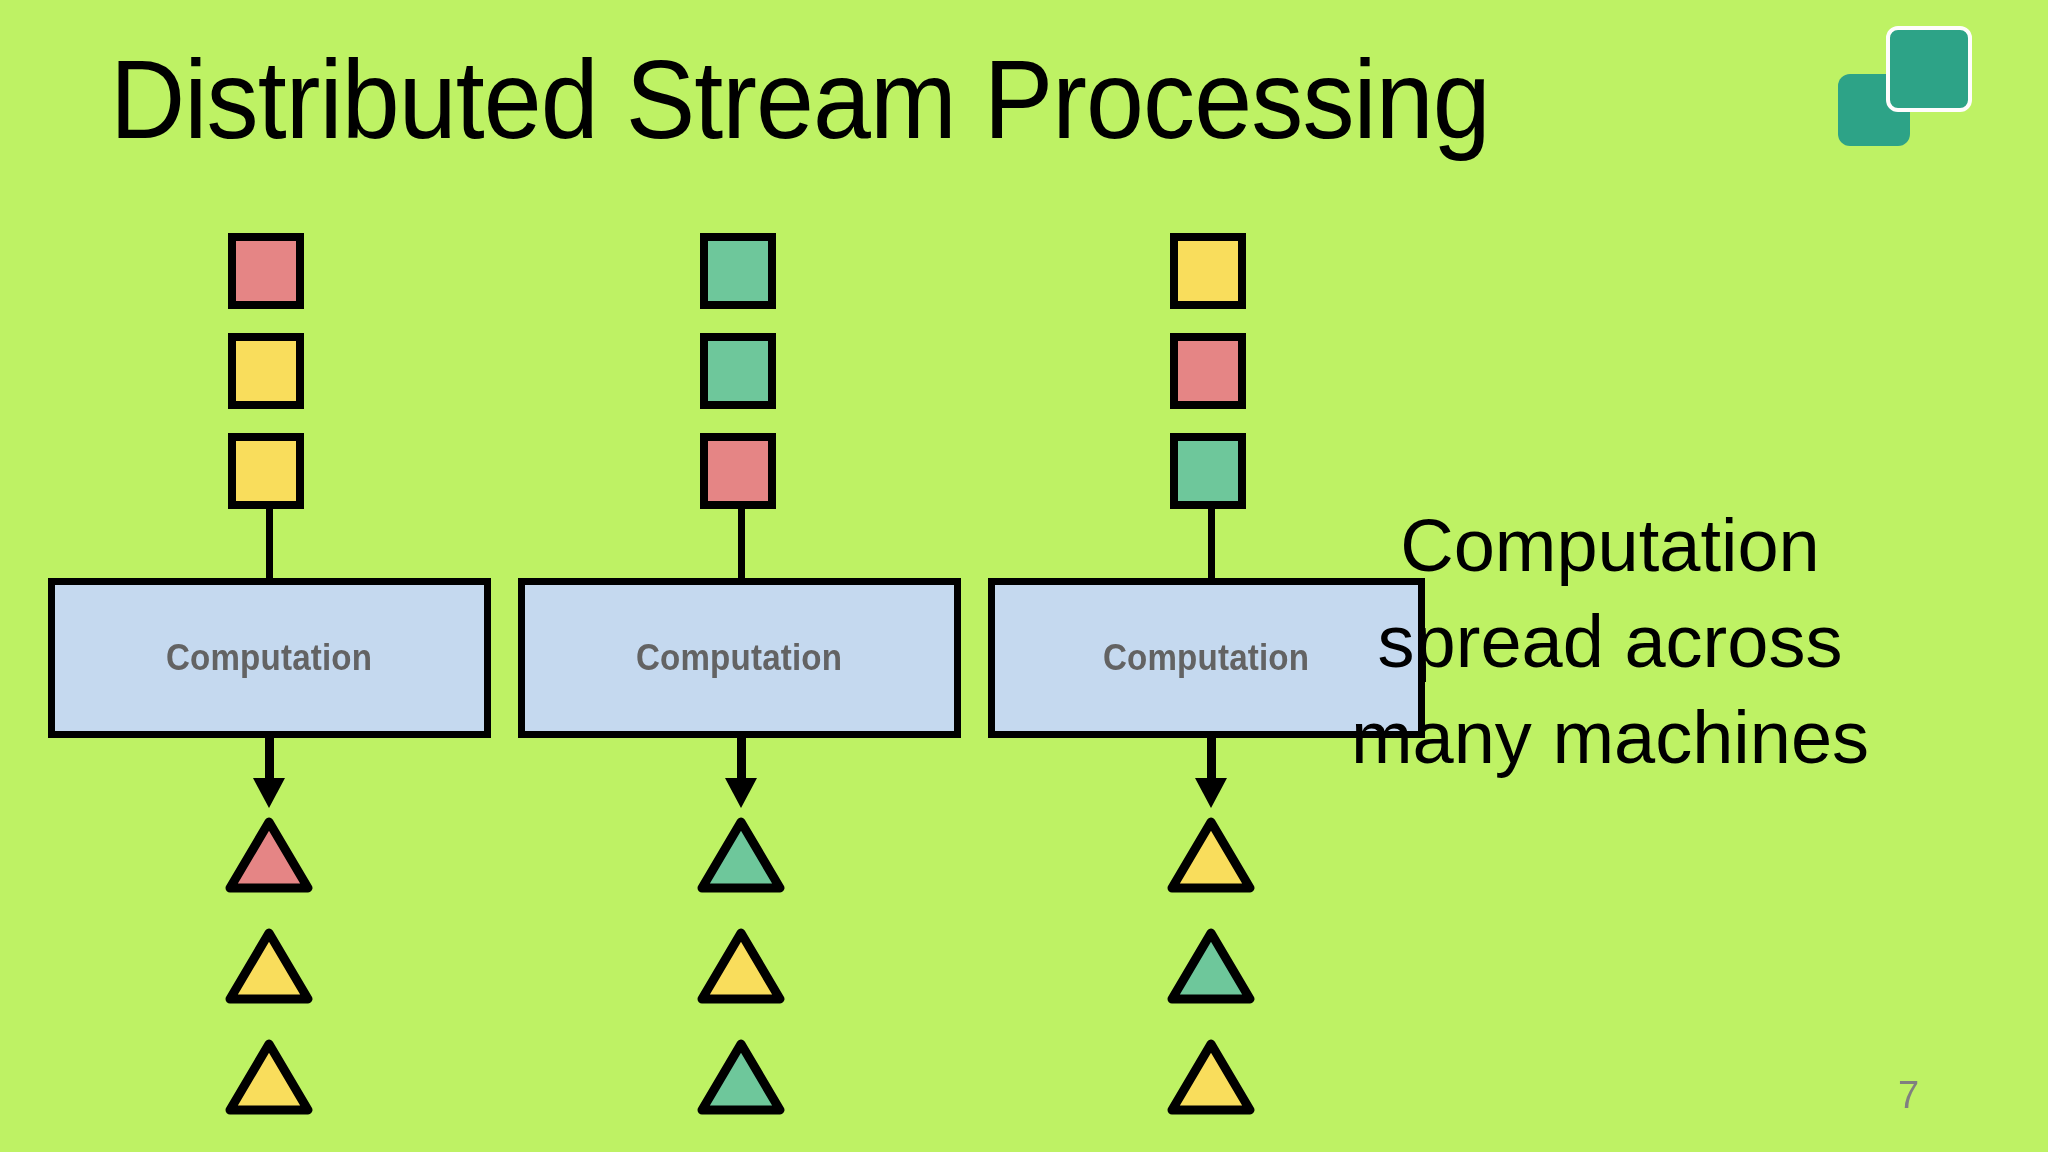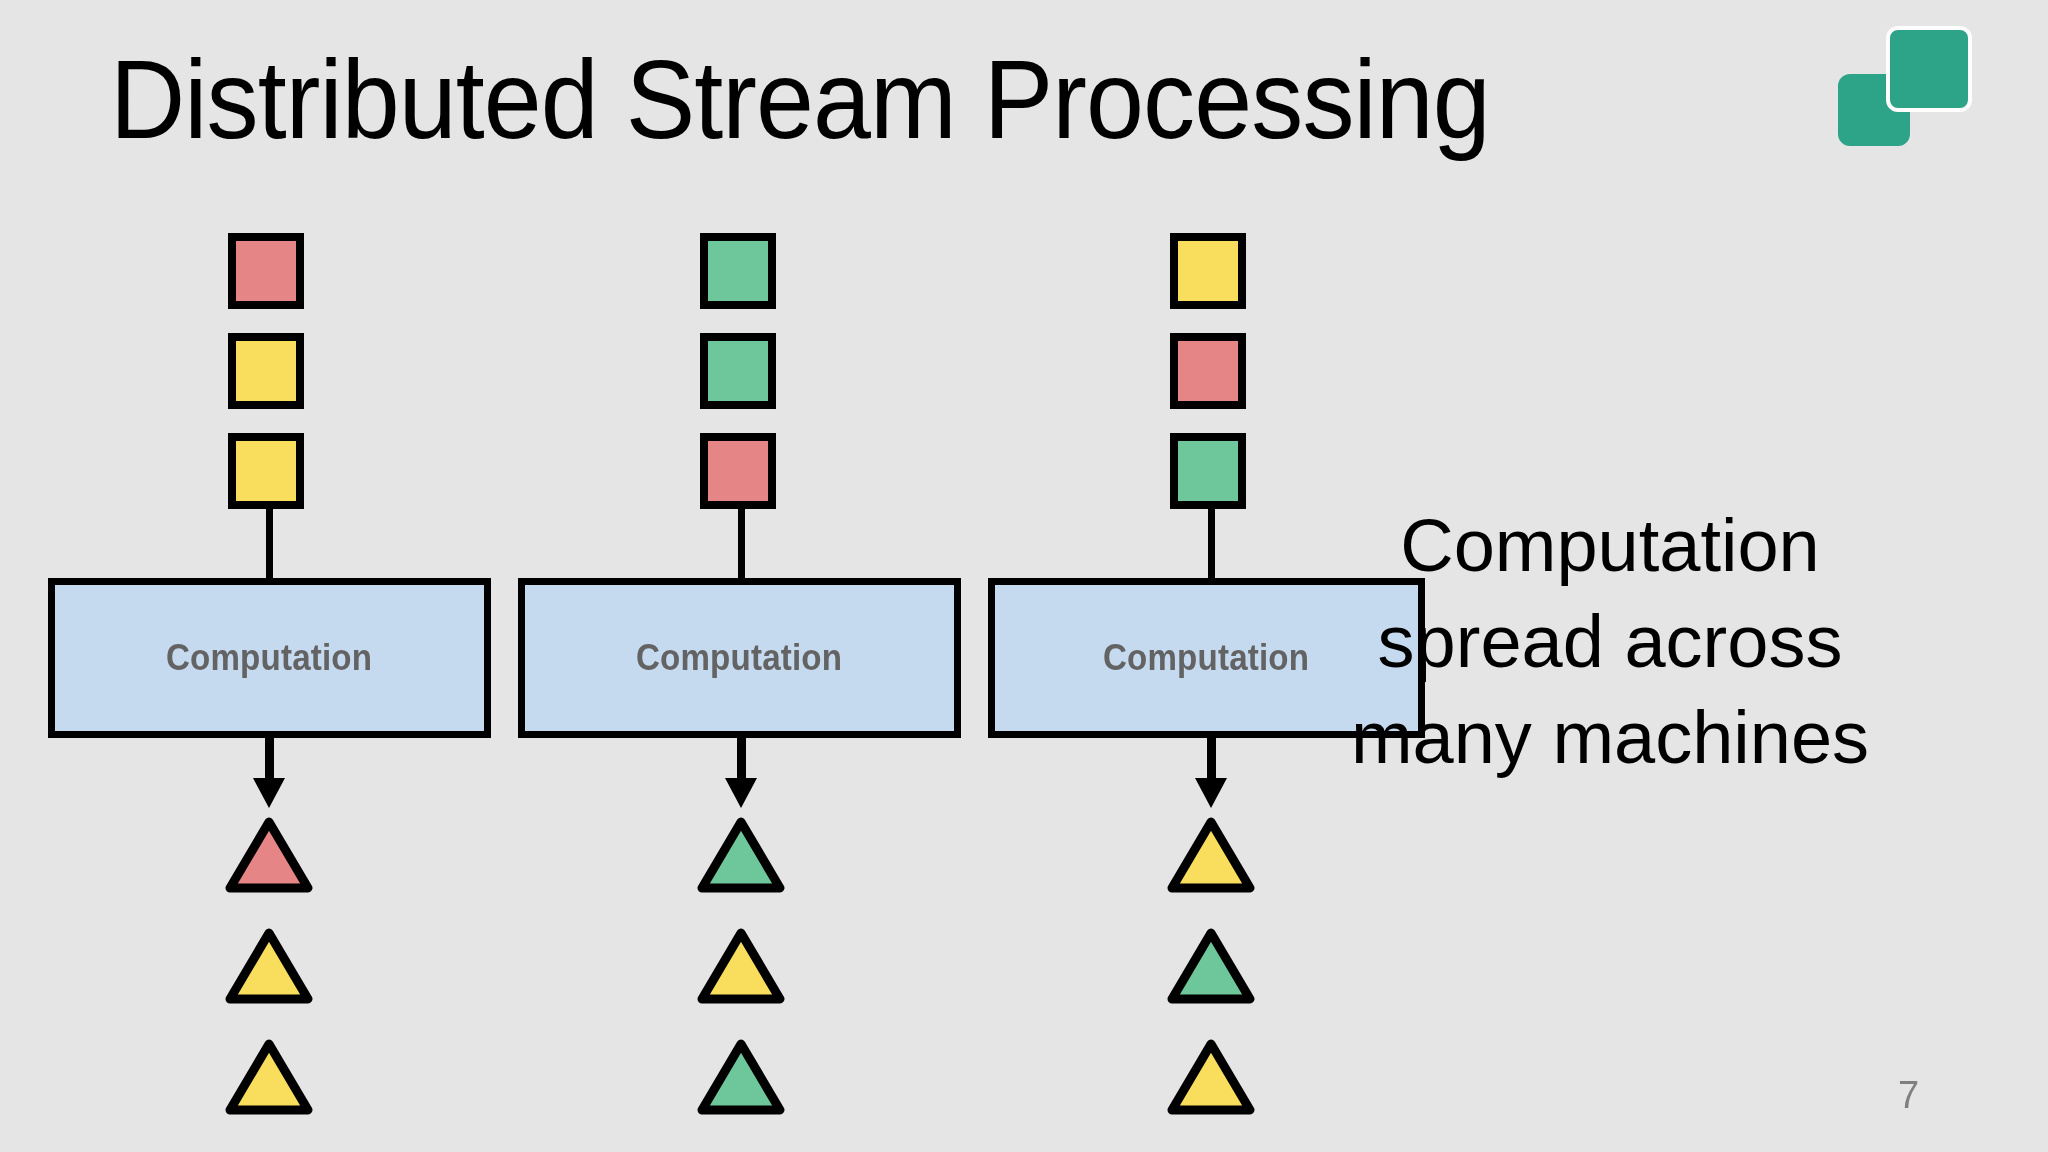--- a/index.html
+++ b/index.html
@@ -10,21 +10,21 @@
   body {
     width: 2048px;
     height: 1152px;
     overflow: hidden;
     font-family: "Liberation Sans", sans-serif;
     position: relative;
   }
   .slide {
     position: absolute;
     inset: 0;
-    background: #e5e5e5;
+    background: #bef264;
   }
 
   
   .slide-title {
     position: absolute;
     left: 110px;
     top: 38px;
     font-family: "Liberation Sans Narrow", "Liberation Sans", sans-serif;
     font-size: 112px;
     font-weight: 400;

